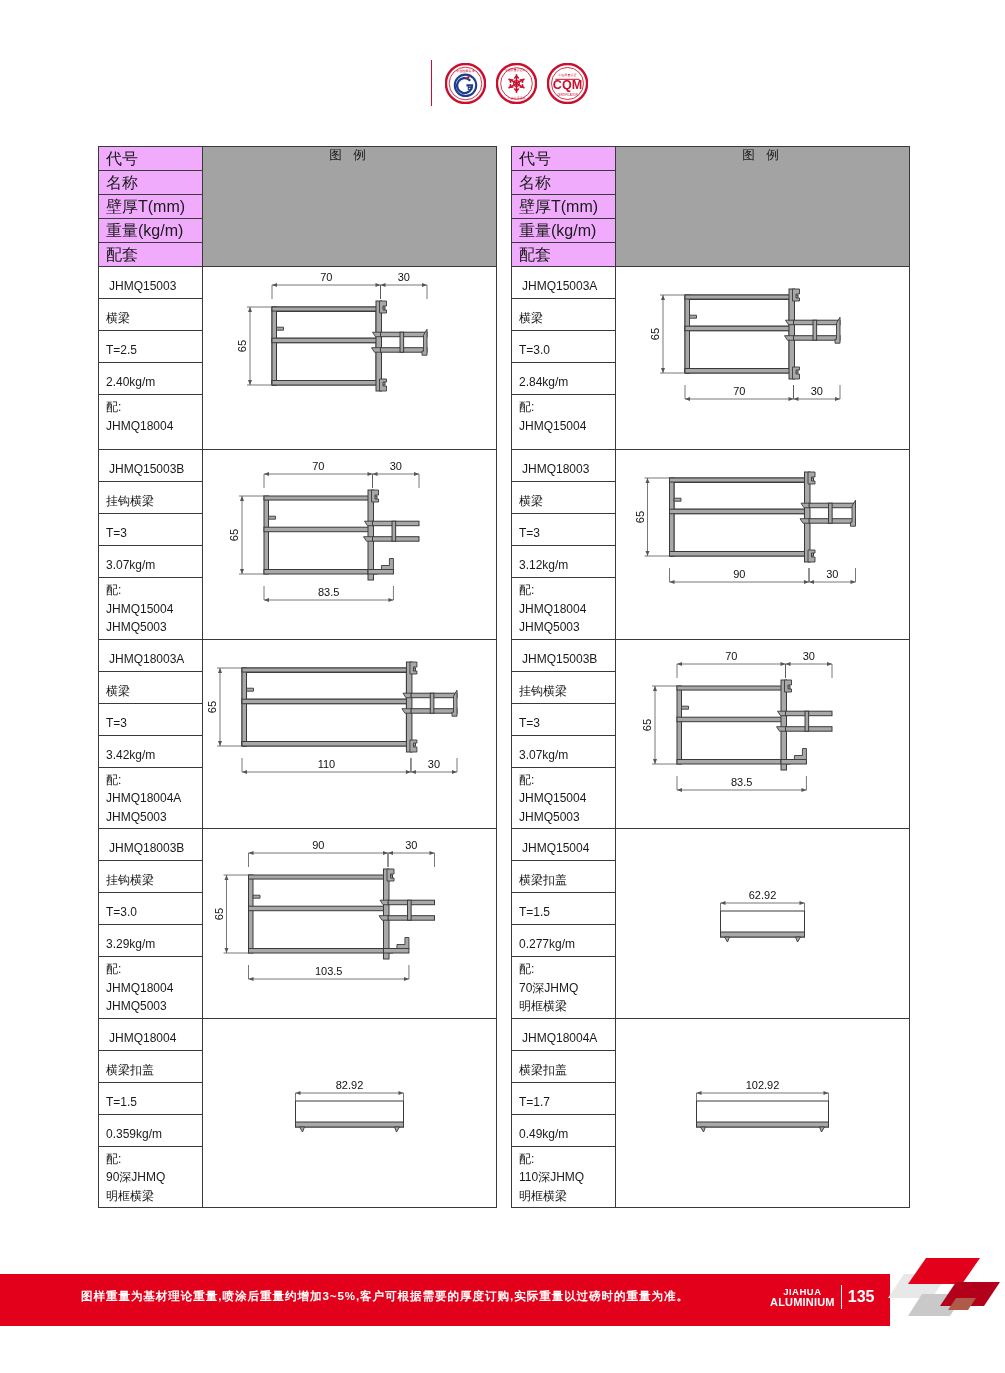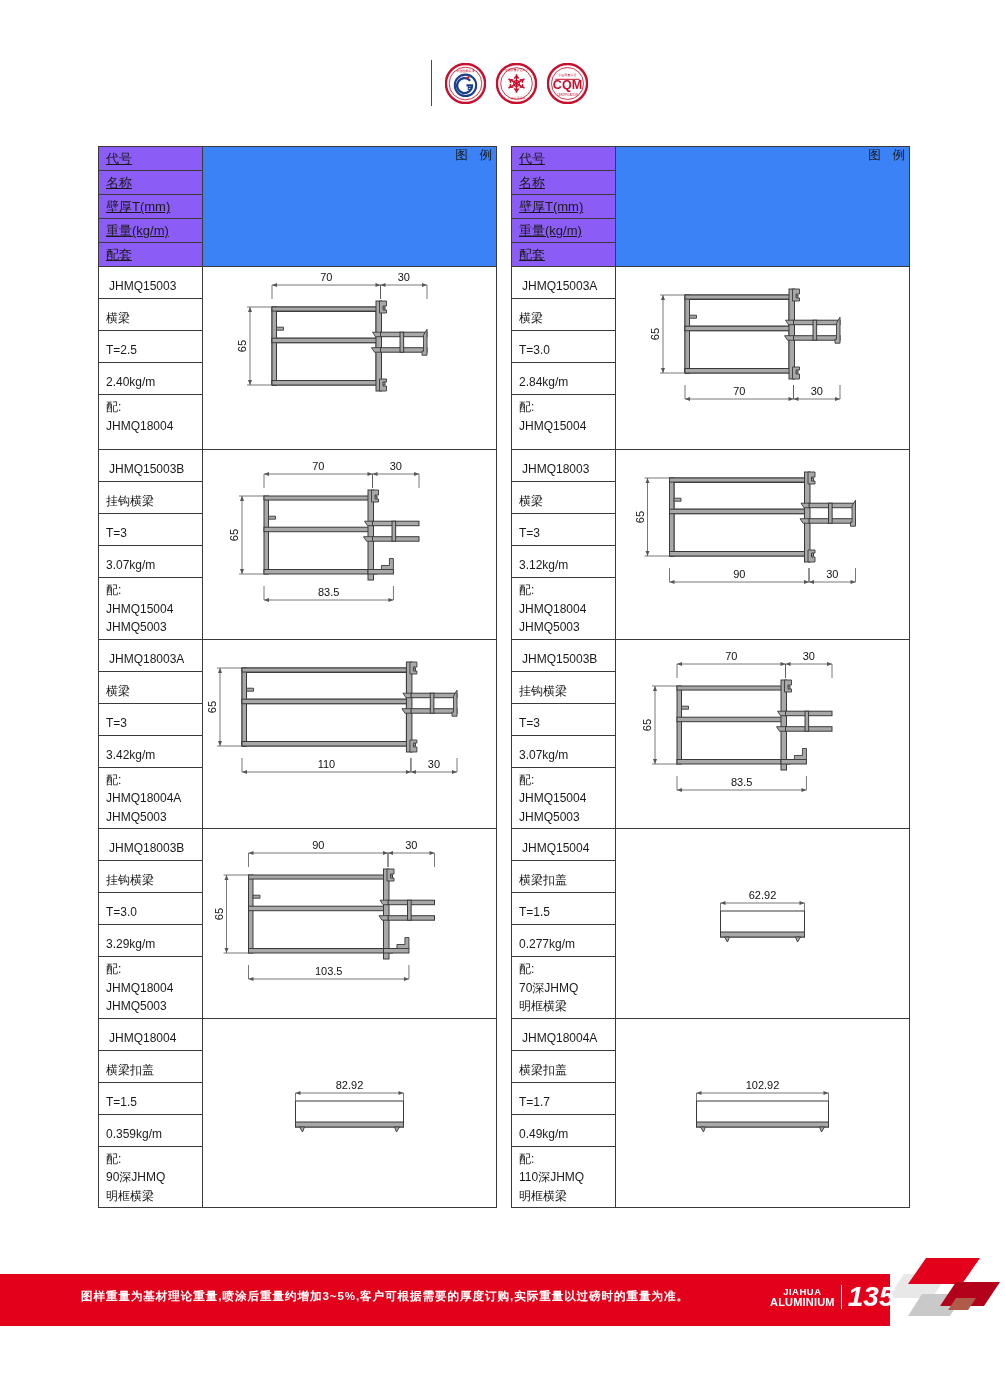--- a/index.html
+++ b/index.html
@@ -45,33 +45,32 @@
 
   table.profiles {
     width: 100%; border-collapse: collapse; table-layout: fixed;
   }
   table.profiles td {
     border: 1px solid #3a3a3a;
     vertical-align: top;
   }
   
   .hdr-label {
-    background: #8b5cf6;
+    background: #f0abfc;
     width: 104px;
-    font-size: 13px;
+    font-size: 16px;
     color: #1a1a1a;
     padding: 3px 0 3px 7px;
     height: 24px;
     line-height: 17px;
     white-space: nowrap;
-    text-decoration: underline;
   }
   .hdr-fig {
-    background: #3b82f6;
-    text-align: right;
+    background: #a3a3a3;
+    text-align: center;
     vertical-align: middle;
     font-size: 12.6px;
     color: #1a1a1a;
     letter-spacing: 4px;
   }
   
   .d-label {
     width: 104px;
     font-size: 12px;
     color: #1a1a1a;
@@ -108,21 +107,21 @@
     white-space: nowrap;
   }
   .brand {
     position: absolute; left: 762px; top: 11px;
     display: flex; align-items: center; color: #ffffff;
   }
   .brand-name { text-align: center; line-height: 10px; margin-left: 8px; }
   .brand-name .b1 { font-size: 9.5px; font-weight: bold; letter-spacing: 0.5px; }
   .brand-name .b2 { font-size: 11px; font-weight: bold; letter-spacing: 0.2px; }
   .brand-sep { width: 1px; height: 24px; background: #ffffff; margin: 0 6px; }
-  .page-no { font-size: 28px; font-weight: bold; line-height: 24px; font-style: italic; }
+  .page-no { font-size: 16px; font-weight: bold; line-height: 24px; }
 </style>
 </head>
 <body>
 
 <div class="page">
 
   <div class="header">
     <div class="hdr-divider"></div>
     <div class="logos">
       <svg class="logo" viewBox="0 0 44 44">

